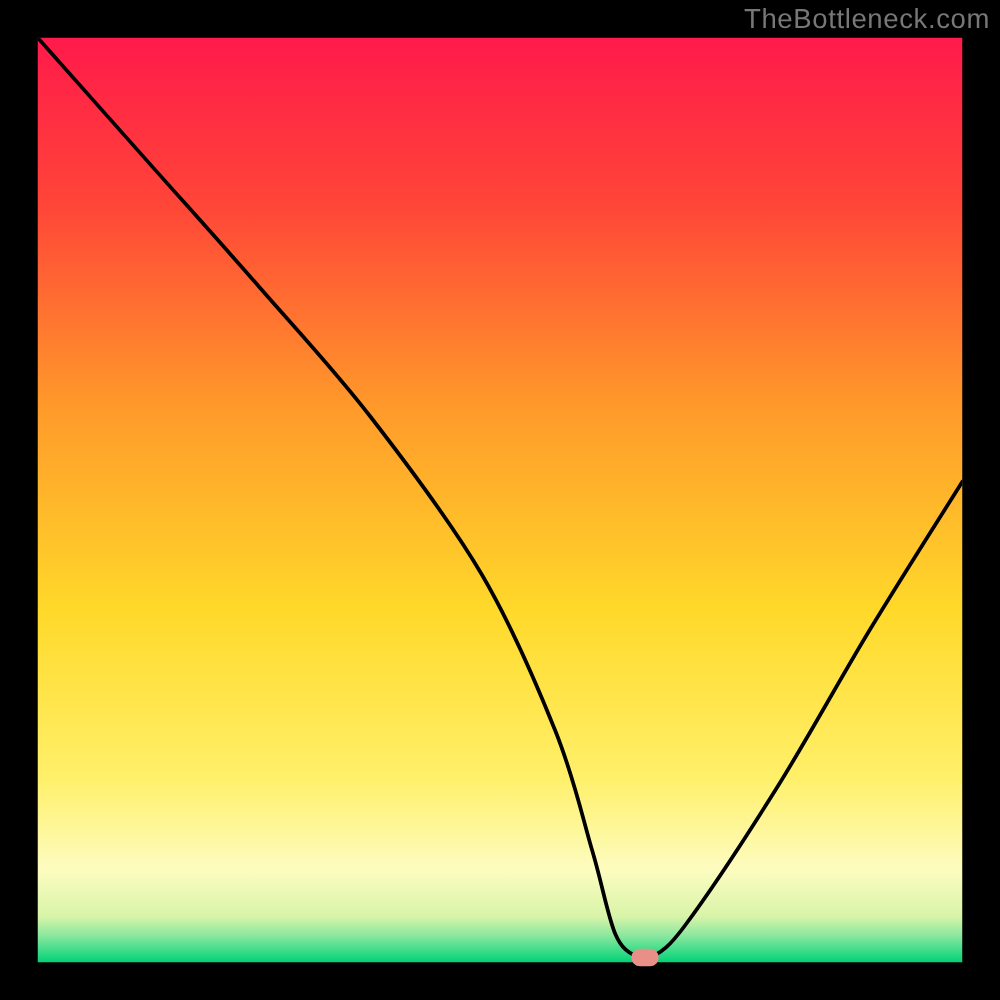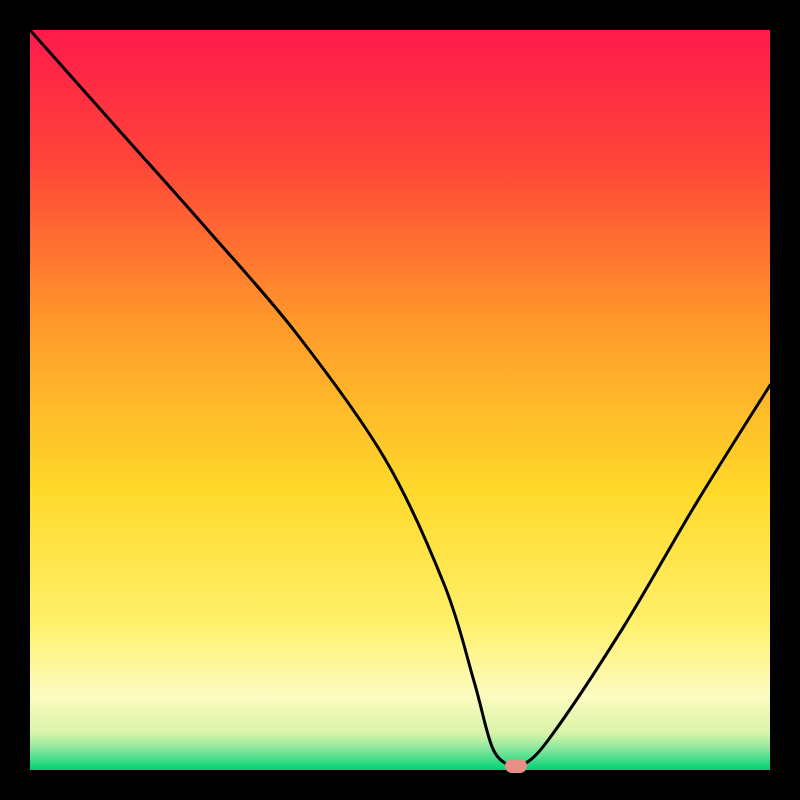--- a/index.html
+++ b/index.html
@@ -47,20 +47,21 @@
     border-radius: 7px;
     transform: translate(-50%, -50%);
     z-index: 3;
   }
 </style>
 </head>
 <body>
 
 <div class="frame">
 
+  <div class="watermark">TheBottleneck.com</div>
 
   <div class="plot-area">
     <svg viewBox="0 0 740 740" preserveAspectRatio="none">
       <defs>
         <linearGradient id="bg-grad" x1="0" y1="0" x2="0" y2="1">
           <stop offset="0%" stop-color="#ff1a4b"></stop>
           <stop offset="18%" stop-color="#ff4538"></stop>
           <stop offset="40%" stop-color="#ff9a2a"></stop>
           <stop offset="62%" stop-color="#ffd92a"></stop>
           <stop offset="80%" stop-color="#fff06a"></stop>

